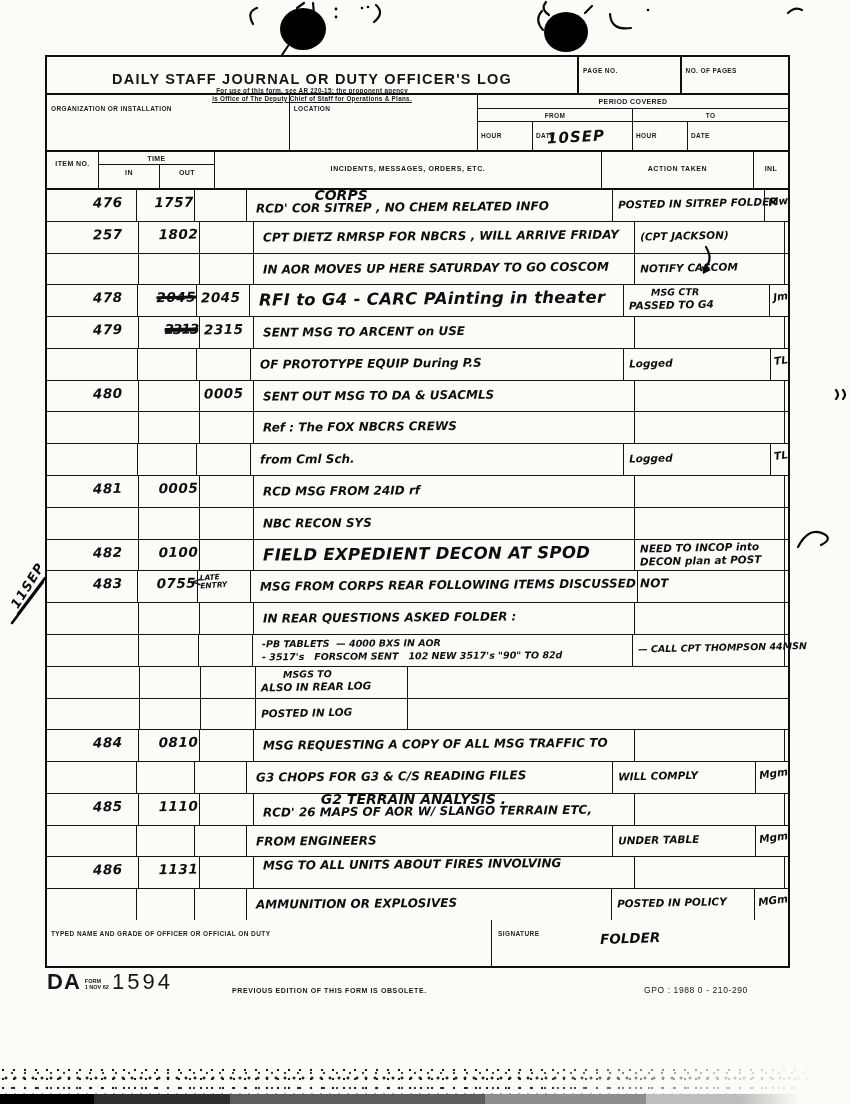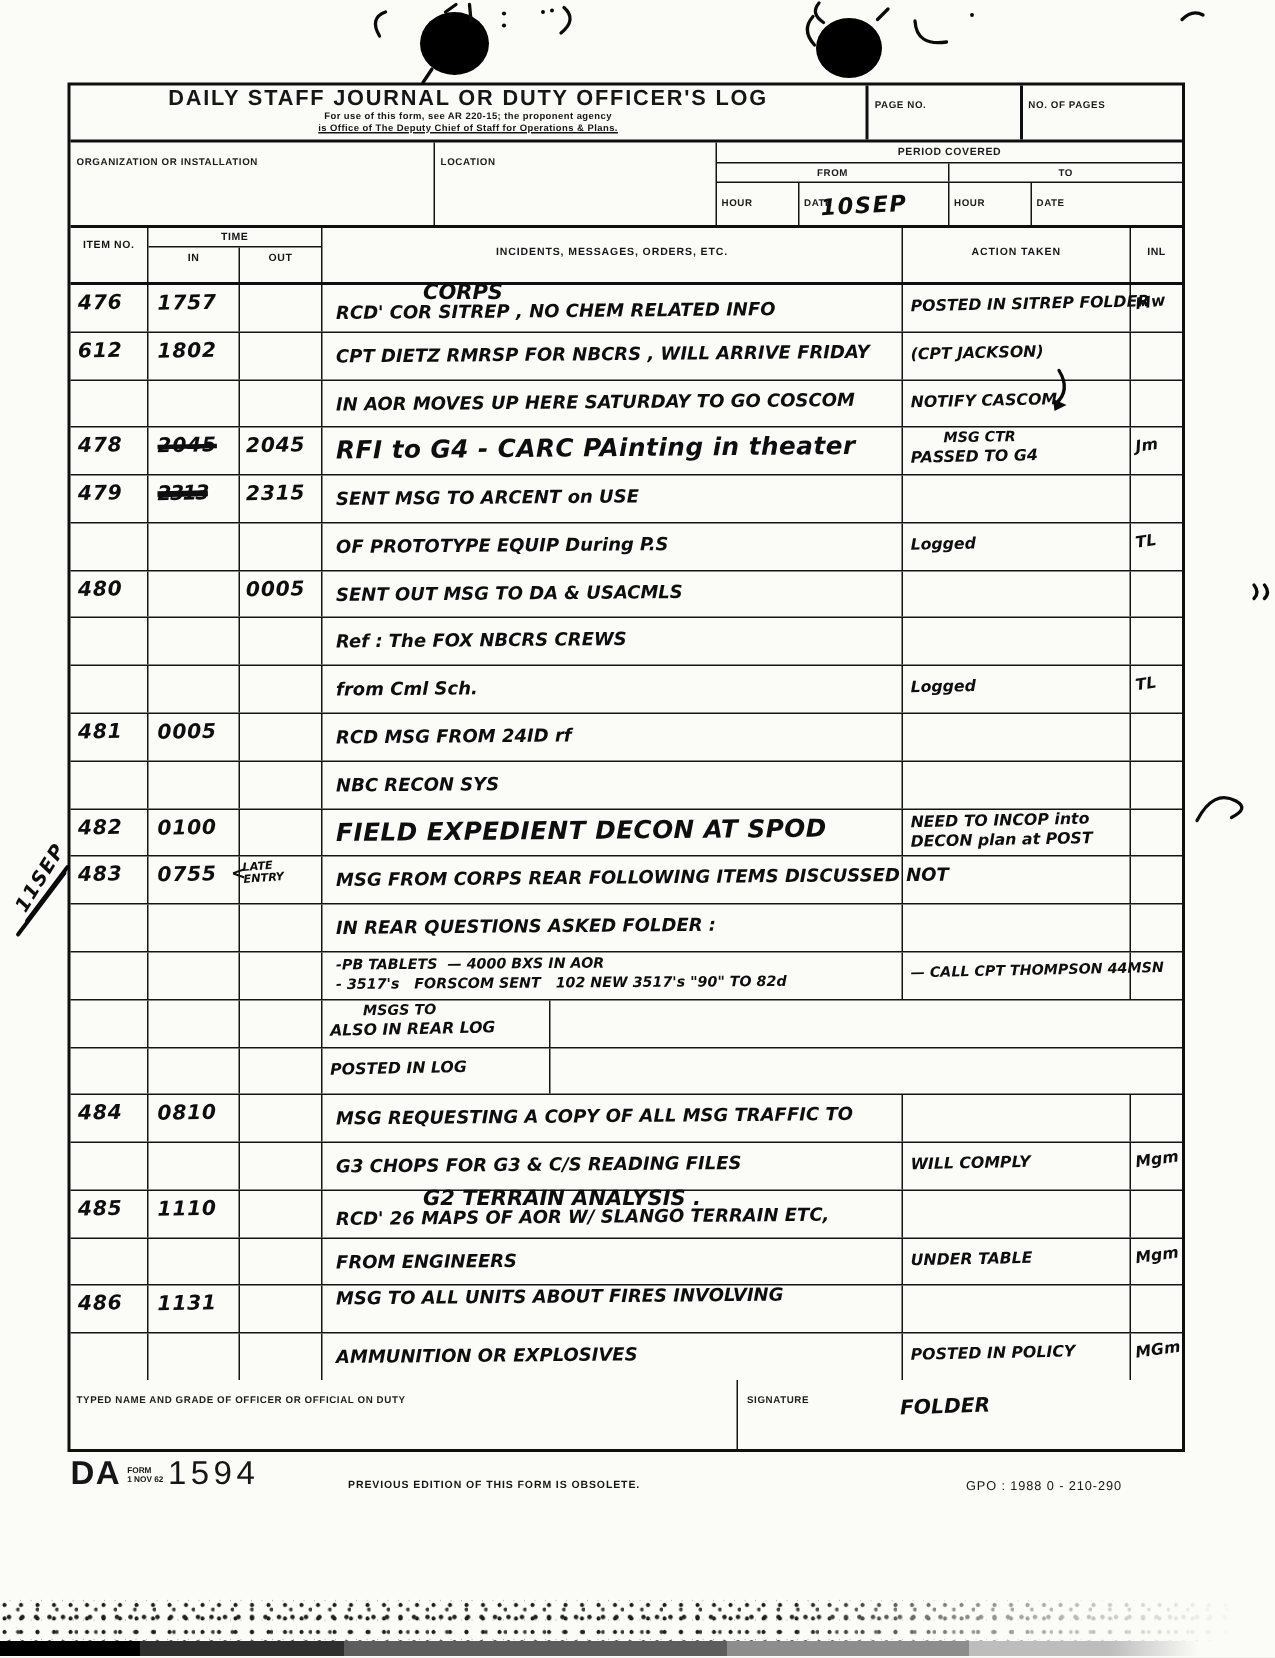--- a/index.html
+++ b/index.html
@@ -6,21 +6,21 @@
   .page{position:relative;width:850px;height:1105px;background:#fbfbf8;overflow:hidden;
         font-family:"Liberation Sans",sans-serif;color:#161616;}
   .lbl{font-family:"Liberation Sans",sans-serif;font-weight:bold;font-size:6.5px;letter-spacing:.4px;color:#1c1c1c;}
   .hw{font-family:"DejaVu Sans",sans-serif;font-style:italic;font-weight:600;color:#0e0e0e;}
 
   .formbox{position:absolute;left:45px;top:55px;width:745px;height:913px;border:2.5px solid #0f0f0f;box-sizing:border-box;background:transparent;}
   .formbox *{box-sizing:border-box;}
 
   
   .hrow{position:absolute;left:0;top:0;width:100%;height:38px;display:flex;border-bottom:2px solid #0f0f0f;}
-  .titlecell{width:535px;border-right:2px solid #0f0f0f;text-align:center;padding-top:1px;}
+  .titlecell{width:535px;border-right:2px solid #0f0f0f;text-align:center;padding-top:14px;}
   .title{font-weight:bold;font-size:14.5px;letter-spacing:1.2px;}
   .sub{font-weight:bold;font-size:6.3px;letter-spacing:.3px;line-height:7.5px;}
   .sub.u{text-decoration:underline;}
   .pagecell{width:103px;border-right:2px solid #0f0f0f;padding:2px 0 0 4px;}
   .pagescell{width:107px;padding:2px 0 0 4px;}
 
   
   .inforow{position:absolute;left:0;top:38px;width:100%;height:57px;display:flex;border-bottom:2px solid #0f0f0f;}
   .orgcell{width:245px;border-right:1.8px solid #141414;padding:2px 0 0 4px;}
   .loccell{width:190px;border-right:1.8px solid #141414;padding:2px 0 0 4px;}
@@ -42,25 +42,25 @@
   .th-time-top{height:13px;text-align:center;border-bottom:1.5px solid #141414;padding-top:3px;}
   .th-time-sub{flex:1;display:flex;}
   .th-in{width:61px;border-right:1.5px solid #141414;text-align:center;padding-top:4px;}
   .th-out{flex:1;text-align:center;padding-top:4px;}
   .th-msg{width:387px;border-right:1.8px solid #141414;text-align:center;padding-top:13px;letter-spacing:.6px;}
   .th-act{width:152px;border-right:1.8px solid #141414;text-align:center;padding-top:13px;letter-spacing:.6px;}
   .th-inl{flex:1;text-align:center;padding-top:13px;}
 
   
   .tbody{position:absolute;left:0;top:133px;width:100%;height:730px;display:flex;flex-direction:column;}
-  .trow{flex:1;display:flex;border-bottom:1.6px solid #141414;min-height:0;}
+  .trow{flex:1;display:flex;border-bottom:1.6px solid #141414;min-height:0;padding-left:41px;}
   .trow:last-child{border-bottom:none;}
   .tc{border-right:1.7px solid #141414;position:relative;overflow:visible;}
   .c-item{width:52px;padding:4px 0 0 5px;}
-  .c-in{width:61px;padding:4px 0 0 6px;}
+  .c-in{width:61px;padding:4px 0 0 6px;text-align:right;}
   .c-out{width:55px;padding:4px 0 0 4px;}
   .c-msg{width:387px;padding:0 0 0 9px;}
   .c-act{width:152px;padding:0 0 0 5px;}
   .c-inl{flex:1;border-right:none;padding:5px 0 0 3px;}
   .num{font-size:13.5px;letter-spacing:.5px;transform:rotate(-1deg);}
   .struck{text-decoration:line-through;text-decoration-thickness:2.5px;}
   .scribbled{text-decoration:line-through;text-decoration-thickness:4px;letter-spacing:-1px;}
   .msg-line{font-size:12px;line-height:13px;padding-top:8px;white-space:nowrap;transform:rotate(-0.5deg);}
   .msg-line.nosup{padding-top:1px;}
   .msg-line.big{font-size:16.5px;line-height:17px;padding-top:5px;letter-spacing:.3px;}
@@ -180,21 +180,21 @@
           </div>
           <div class="tc c-act">
             <div class="hw act-line">POSTED IN SITREP FOLDER</div>
           </div>
           <div class="tc c-inl">
             <div class="hw inl-line">Mw</div>
           </div>
         </div>
         <div class="trow">
           <div class="tc c-item">
-            <div class="hw num">612</div>
+            <div class="hw num">257</div>
           </div>
           <div class="tc c-in">
             <div class="hw num">1802</div>
           </div>
           <div class="tc c-out"></div>
           <div class="tc c-msg">
             <div class="hw msg-line">CPT DIETZ RMRSP FOR NBCRS , WILL ARRIVE FRIDAY</div>
           </div>
           <div class="tc c-act">
             <div class="hw act-line">(CPT JACKSON)</div>

